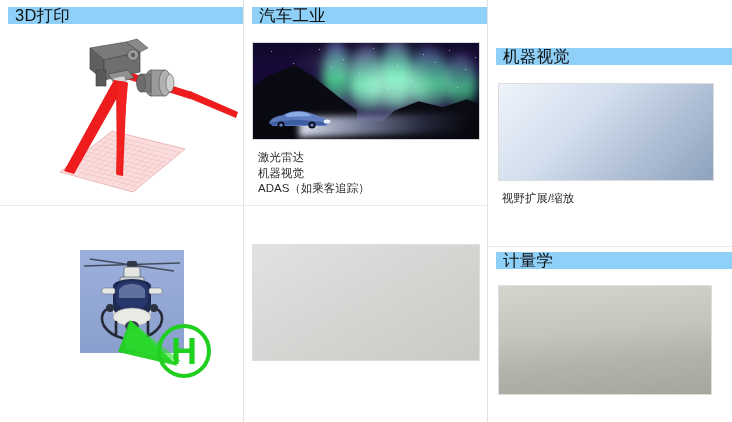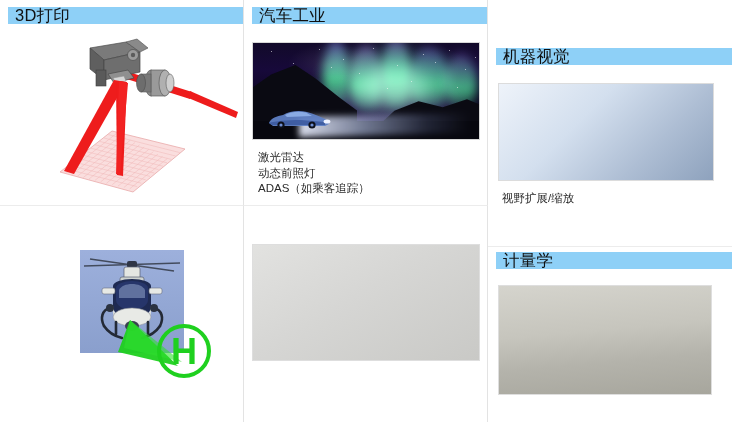--- a/index.html
+++ b/index.html
@@ -287,21 +287,21 @@
           <path d="M2,16 C8,14 20,13 34,13 L58,15 L58,18 L5,18 Z" fill="#3c5aa0" opacity="0.9"></path>
           <circle cx="14" cy="18" r="3.6" fill="#0c0f1a"></circle>
           <circle cx="14" cy="18" r="1.6" fill="#6f8fd4"></circle>
           <circle cx="45" cy="18" r="3.6" fill="#0c0f1a"></circle>
           <circle cx="45" cy="18" r="1.6" fill="#6f8fd4"></circle>
           <ellipse cx="60" cy="14.5" rx="3.4" ry="2" fill="#eef2ff"></ellipse>
         </svg>
       </div>
 
       <div class="caption" style="top:150px">激光雷达
-动态前照灯
+机器视觉
 ADAS（如乘客追踪）</div>
     </div>
 
     <div class="cell last">
       <div class="band">
         <span class="band-title">机器视觉</span>
       </div>
 
       <div class="media m3">
         <div class="mv-bg"></div>

